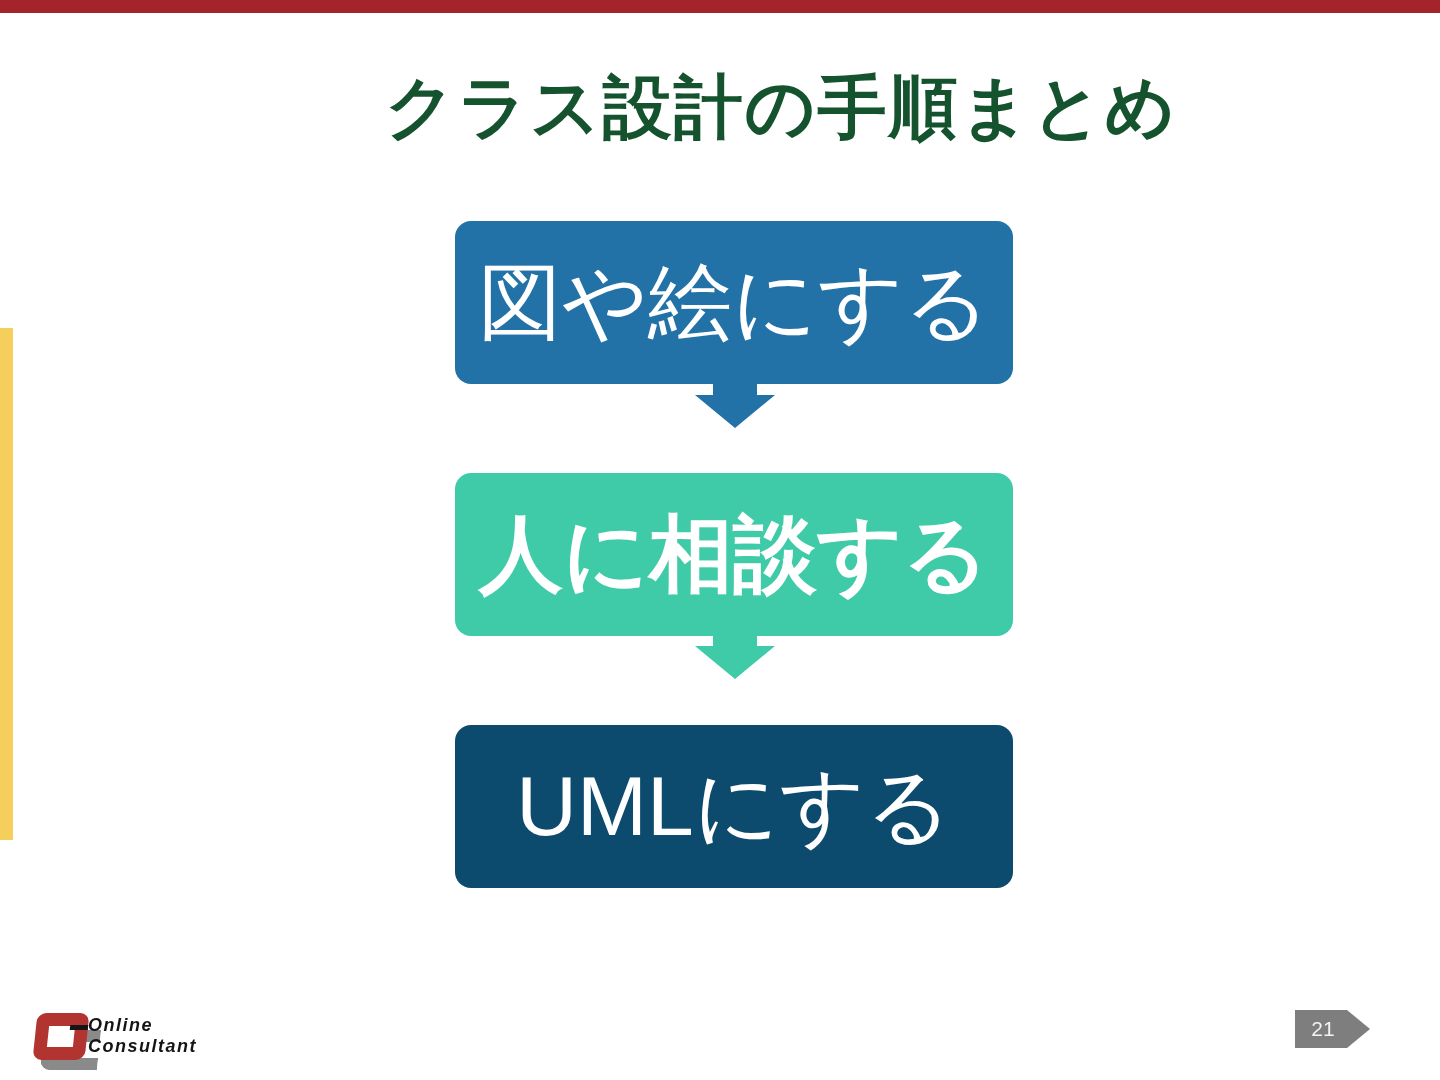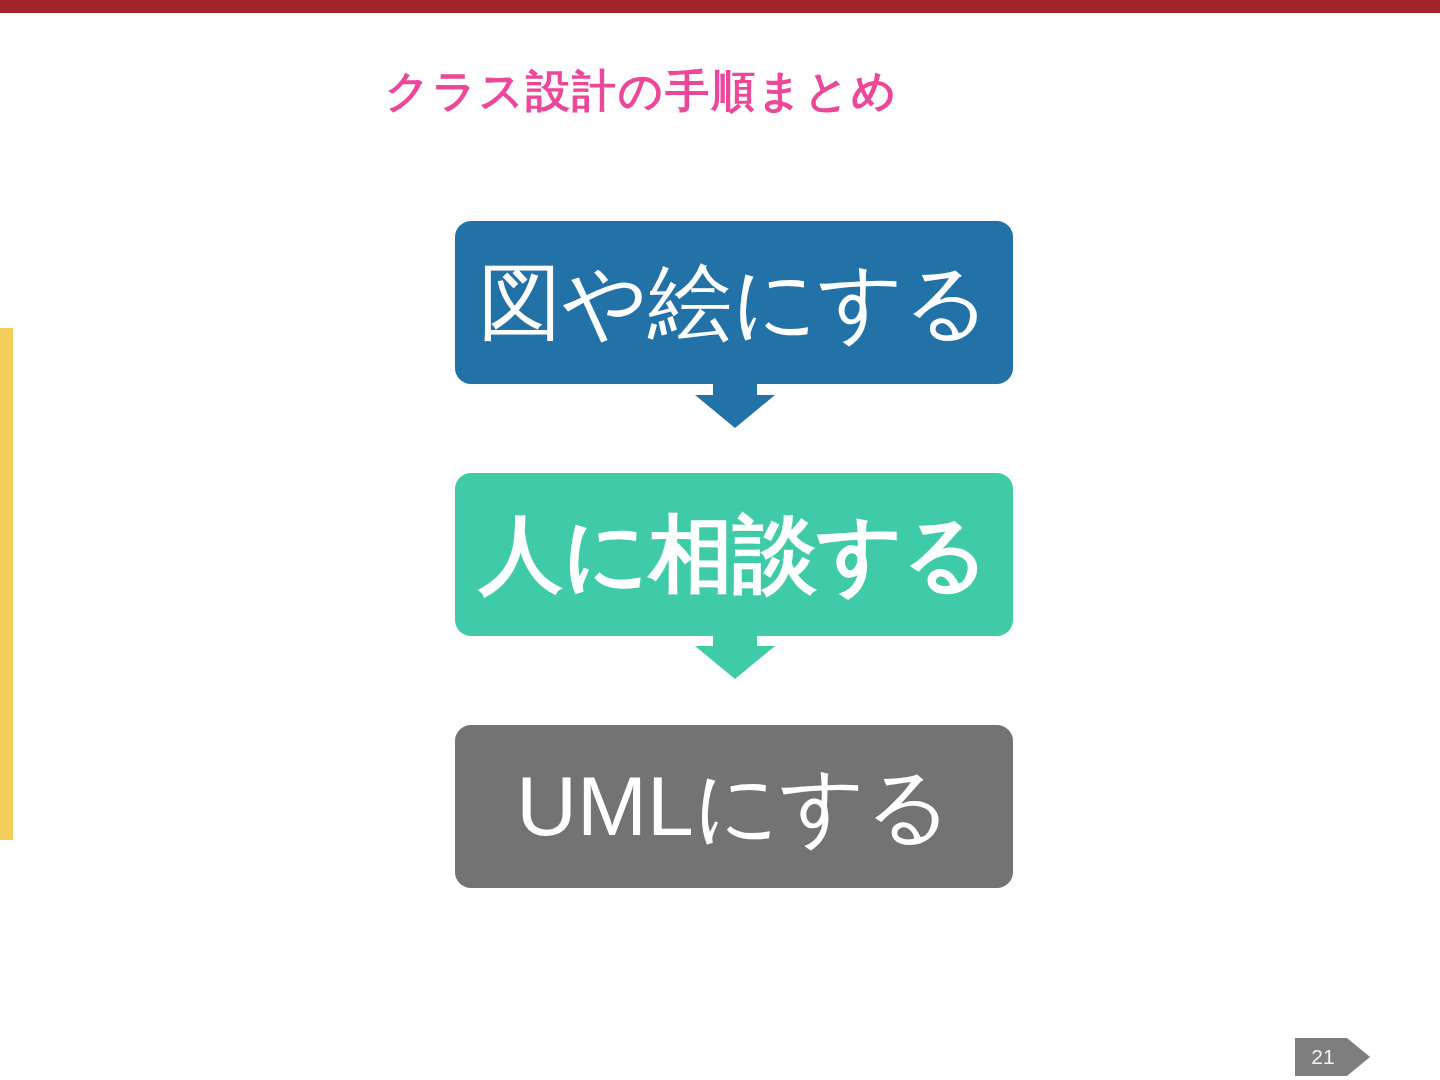--- a/index.html
+++ b/index.html
@@ -5,47 +5,47 @@
   html,body{margin:0;padding:0;}
   body{width:1440px;height:1080px;background:#ffffff;font-family:"Liberation Sans","DejaVu Sans",sans-serif;}
   .slide{position:relative;width:1440px;height:1080px;background:#ffffff;overflow:hidden;}
 
   
   .top-bar{position:absolute;left:0;top:0;width:1440px;height:13px;background:#A4242C;}
   .left-bar{position:absolute;left:0;top:328px;width:13px;height:512px;background:#F5CE5C;}
 
   
   .title{position:absolute;left:385px;top:62px;width:700px;margin:0;
-         font-size:44px;font-weight:bold;color:#ec4899;
+         font-size:69px;font-weight:bold;color:#14532d;
          letter-spacing:2px;white-space:nowrap;}
 
   
   .step{position:absolute;left:455px;width:558px;height:163px;border-radius:16px;
         display:flex;align-items:center;justify-content:center;
         color:#ffffff;font-size:84px;white-space:nowrap;margin-top:31px;}
   .step-1{top:190px;background:#2272A8;}
   .step-2{top:442px;background:#3FCBA7;font-weight:bold;}
-  .step-3{top:694px;background:#737373;}
+  .step-3{top:694px;background:#0c4a6e;}
   .arrow{position:absolute;left:695px;width:80px;height:65px;}
   .arrow-1{top:363px;fill:#2272A8;}
   .arrow-2{top:614px;fill:#3FCBA7;}
 
   
   .logo{position:absolute;left:30px;top:1008px;width:240px;height:70px;}
   .logo-c{position:absolute;left:12px;top:22px;width:45px;height:16px;
           border:12px solid #8A8A8A;border-right:none;border-radius:10px 0 0 10px;
           transform:skewX(-6deg);}
   .logo-o{position:absolute;left:5px;top:5px;width:26px;height:21px;
           border:13px solid #B23430;border-radius:9px;transform:skewX(-6deg);background:#ffffff;}
   .logo-dash{position:absolute;left:40px;top:17px;width:18px;height:5px;background:#151515;transform:skewX(-6deg);}
   .logo-text{position:absolute;left:58px;top:7px;color:#151515;font-weight:bold;font-style:italic;
              font-size:18px;line-height:21px;letter-spacing:1.5px;white-space:nowrap;}
 
   
-  .page-badge{position:absolute;left:1295px;top:1038px;width:75px;height:38px;}
+  .page-badge{position:absolute;left:1295px;top:1010px;width:75px;height:38px;}
   .page-badge svg{position:absolute;left:0;top:0;width:75px;height:38px;}
   .page-num{position:absolute;left:0;top:0;width:56px;height:38px;line-height:38px;
             text-align:center;color:#F2F2F2;font-size:21px;}
 </style>
 </head>
 <body>
 
 <div class="slide">
 
   <div class="top-bar"></div>
@@ -68,20 +68,29 @@
 
     <svg class="arrow arrow-2" viewBox="0 0 80 65">
       <polygon points="18,0 62,0 62,32 80,32 40,65 0,32 18,32"></polygon>
     </svg>
 
     <div class="step step-3">
       <span>UMLにする</span>
     </div>
   </div>
 
+  <div class="logo">
+    <div class="logo-c"></div>
+    <div class="logo-o"></div>
+    <div class="logo-dash"></div>
+    <div class="logo-text">
+      <div>Online</div>
+      <div>Consultant</div>
+    </div>
+  </div>
 
   <div class="page-badge">
     <svg viewBox="0 0 75 38">
       <polygon points="0,0 52,0 75,19 52,38 0,38" fill="#7E7E7E"></polygon>
     </svg>
     <span class="page-num">21</span>
   </div>
 
 </div>
 

